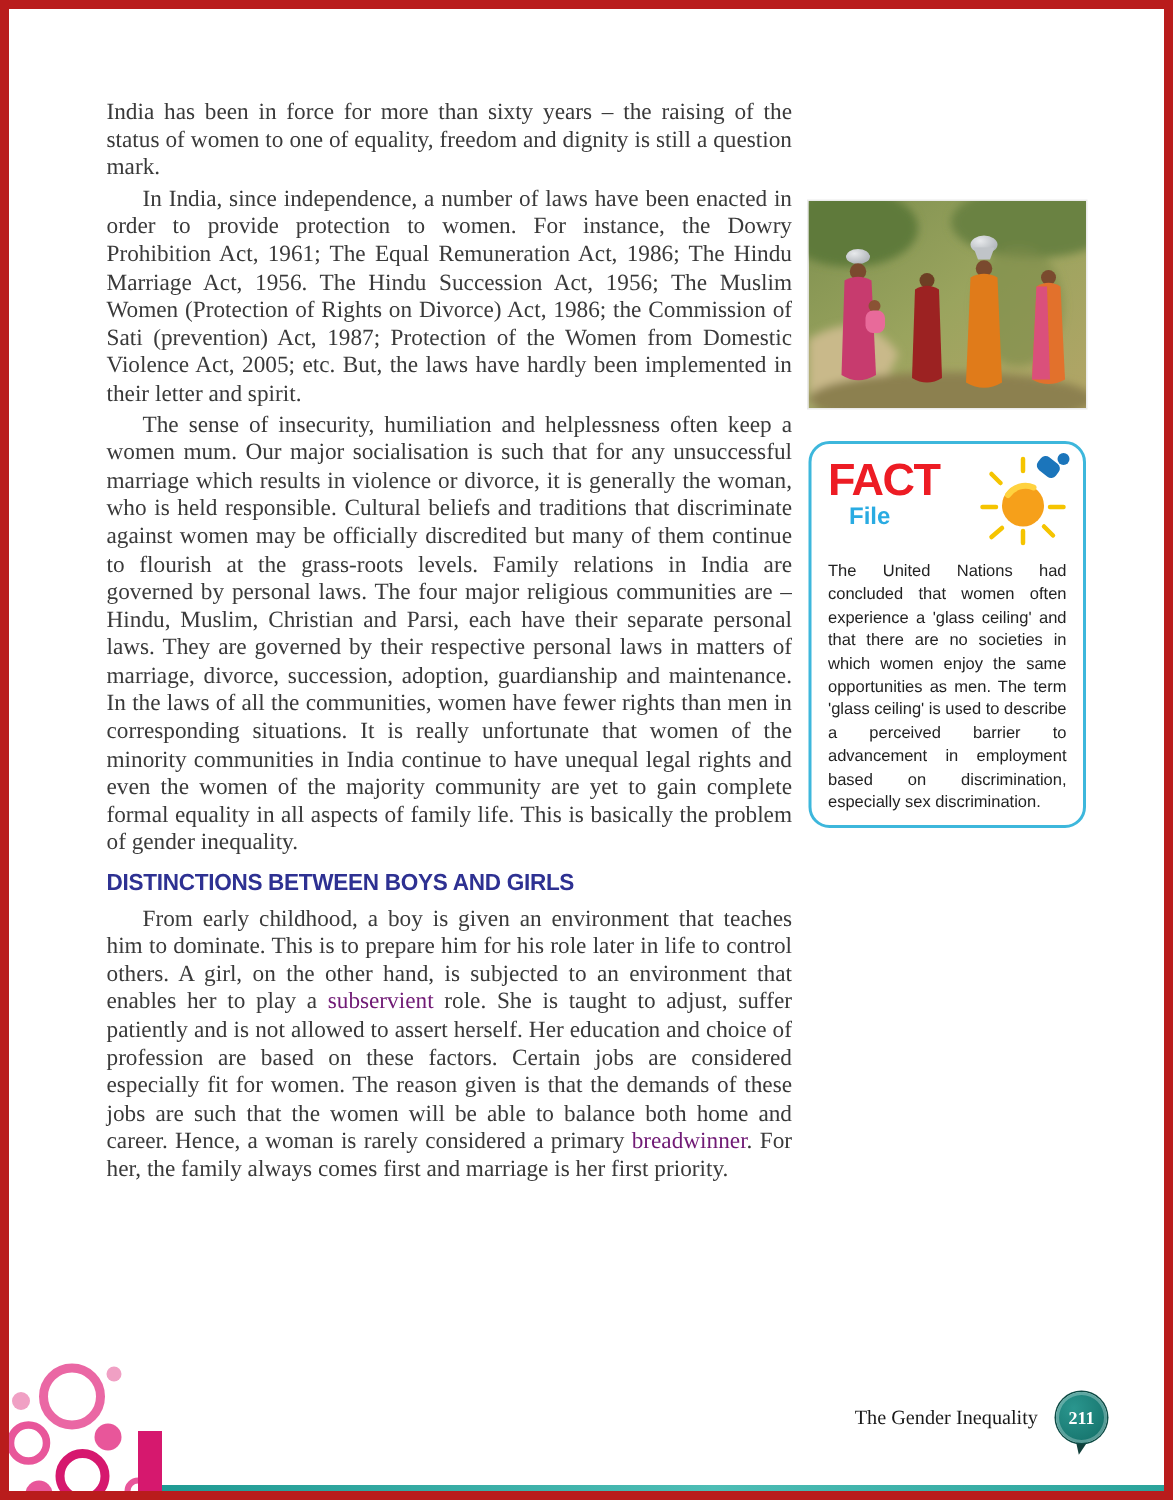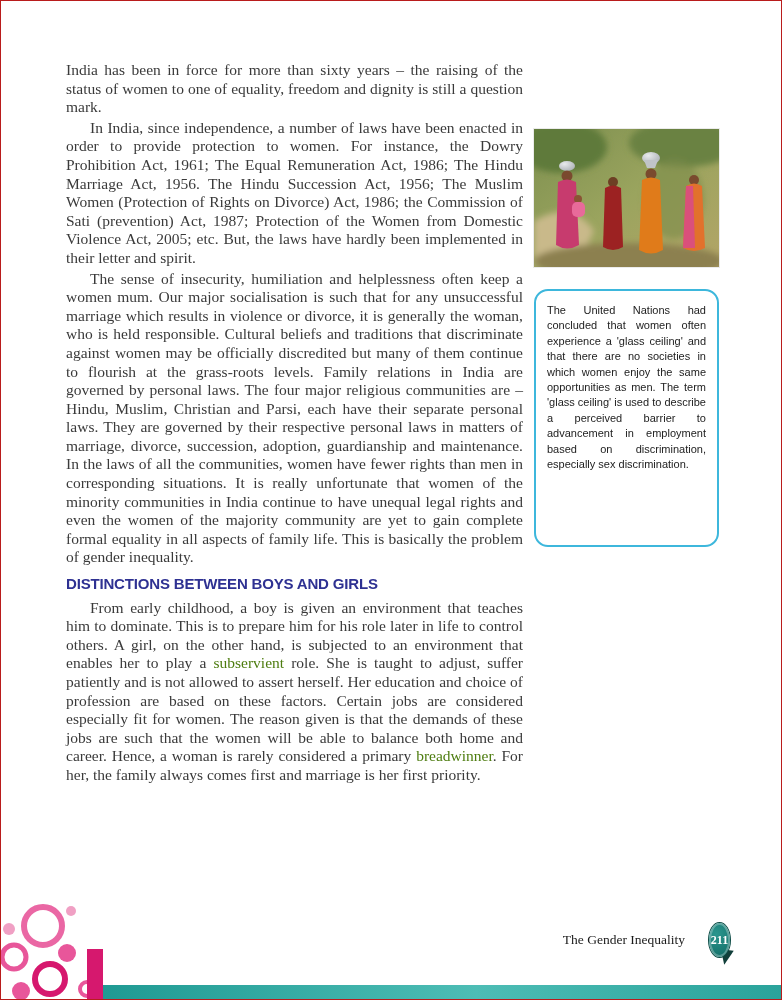--- a/index.html
+++ b/index.html
@@ -1,30 +1,30 @@
 <!DOCTYPE html>
 <html><head>
 <meta charset="utf-8">
 <style>
   html,body { margin:0; padding:0; background:#ffffff; }
   .page {
     position:relative; width:782px; height:1000px; overflow:hidden;
-    background:#ffffff; border:1px solid #b91c1c; box-sizing:border-box;
+    background:#ffffff; border:6px solid #b91c1c; box-sizing:border-box;
     font-family:"Liberation Serif", serif;
   }
 
   
   .main-text {
     position:absolute; left:65px; top:60px; width:457px;
     font-size:15.5px; line-height:18.6px; color:#3a3a3a;
     text-align:justify;
   }
   .para { margin:0 0 2px 0; }
   .indent { text-indent:24px; }
-  .term { color:#4d7c0f; }
+  .term { color:#701a75; }
 
   .section-heading {
     font-family:"Liberation Sans", sans-serif;
     font-weight:bold; font-size:15.5px; letter-spacing:-0.2px;
     color:#2e3192; margin:8px 0 5px 0;
     transform:scaleX(0.97); transform-origin:left center;
     text-indent:0; white-space:nowrap;
   }
 
   
@@ -57,30 +57,30 @@
 
   
   .bubbles { position:absolute; left:0px; top:892px; }
   .pink-bar { position:absolute; left:86px; top:948px; width:16px; height:52px; background:#d6186e; }
   .teal-bar {
     position:absolute; left:102px; top:984px; right:0; height:16px;
     background:linear-gradient(90deg,#1f9a93,#4dbdb5 55%,#2aa39b);
   }
 
   
-  .footer { position:absolute; top:922px; right:38px; display:flex; align-items:center; gap:24px; }
+  .footer { position:absolute; top:922px; right:38px; display:flex; align-items:center; gap:12px; }
   .chapter { font-size:13.5px; color:#1a1a1a; }
   .pagenum-pin { position:relative; width:34px; height:34px; }
   .pagenum-tail {
     position:absolute; left:11px; top:27px; width:0; height:0;
     border-left:5px solid transparent; border-right:8px solid transparent;
     border-top:15px solid #113f3a; transform:rotate(6deg);
   }
   .pagenum-circle {
-    position:absolute; left:0; top:0; width:21px; height:34px; border-radius:50%;
+    position:absolute; left:0; top:0; width:34px; height:34px; border-radius:50%;
     background:radial-gradient(circle at 35% 32%, #2a968e, #116b64);
     box-shadow:inset 0 0 0 2px rgba(255,255,255,0.28), 0 0 0 1px #0d4b45;
     color:#fff; display:flex; align-items:center; justify-content:center;
     font-weight:bold; font-size:12px;
   }
 </style>
 </head>
 <body>
 
 <div class="page">
@@ -132,20 +132,43 @@
       <circle cx="117" cy="45" r="5.5" fill="#7a4a2e"></circle>
       <path d="M108,51 Q117,46 126,51 L129,121 Q117,128 105,121 Z" fill="#e07b1a"></path>
 
       <circle cx="160" cy="51" r="5" fill="#7a4a2e"></circle>
       <path d="M152,57 Q160,52 168,57 L171,119 Q160,125 149,119 Z" fill="#e2712c"></path>
       <path d="M152,57 L159,57 L161,119 L149,119 Z" fill="#d84a8a" opacity="0.85"></path>
     </svg>
   </div>
 
   <div class="fact-box">
+    <div class="fact-head">
+      <div class="fact-title">FACT</div>
+      <div class="file-title">File</div>
+      <div class="bulb">
+        <svg width="70" height="70" viewBox="0 0 70 70">
+          <g stroke="#f5c400" stroke-width="3" stroke-linecap="round">
+            <line x1="35" y1="8" x2="35" y2="16"></line>
+            <line x1="14" y1="18" x2="20" y2="24"></line>
+            <line x1="8" y1="40" x2="17" y2="40"></line>
+            <line x1="14" y1="60" x2="21" y2="54"></line>
+            <line x1="35" y1="64" x2="35" y2="56"></line>
+            <line x1="55" y1="59" x2="49" y2="53"></line>
+            <line x1="62" y1="40" x2="53" y2="40"></line>
+          </g>
+          <circle cx="35" cy="39" r="14" fill="#f6a01a"></circle>
+          <path d="M25,32 A14,14 0 0 1 42,27" fill="none" stroke="#ffd23f" stroke-width="4" stroke-linecap="round"></path>
+          <g transform="rotate(38 52 14)">
+            <rect x="44" y="8" width="15" height="11" rx="4" fill="#1b75bb"></rect>
+          </g>
+          <circle cx="62" cy="8" r="4" fill="#1b75bb"></circle>
+        </svg>
+      </div>
+    </div>
     <div class="fact-body">The United Nations had concluded that women often experience a 'glass ceiling' and that there are no societies in which women enjoy the same opportunities as men. The term 'glass ceiling' is used to describe a perceived barrier to advancement in employment based on discrimination, especially sex discrimination.</div>
   </div>
 
   <svg class="bubbles" width="110" height="108" viewBox="0 0 110 108">
     <circle cx="42" cy="33" r="19" fill="none" stroke="#e8569a" stroke-width="6" opacity="0.9"></circle>
     <circle cx="13" cy="64" r="12" fill="none" stroke="#e8569a" stroke-width="5"></circle>
     <circle cx="66" cy="60" r="9" fill="#e8569a"></circle>
     <circle cx="49" cy="86" r="15" fill="none" stroke="#d6186e" stroke-width="6"></circle>
     <circle cx="20" cy="98" r="9" fill="#e8569a"></circle>
     <circle cx="8" cy="36" r="6" fill="#f0a0c4"></circle>

